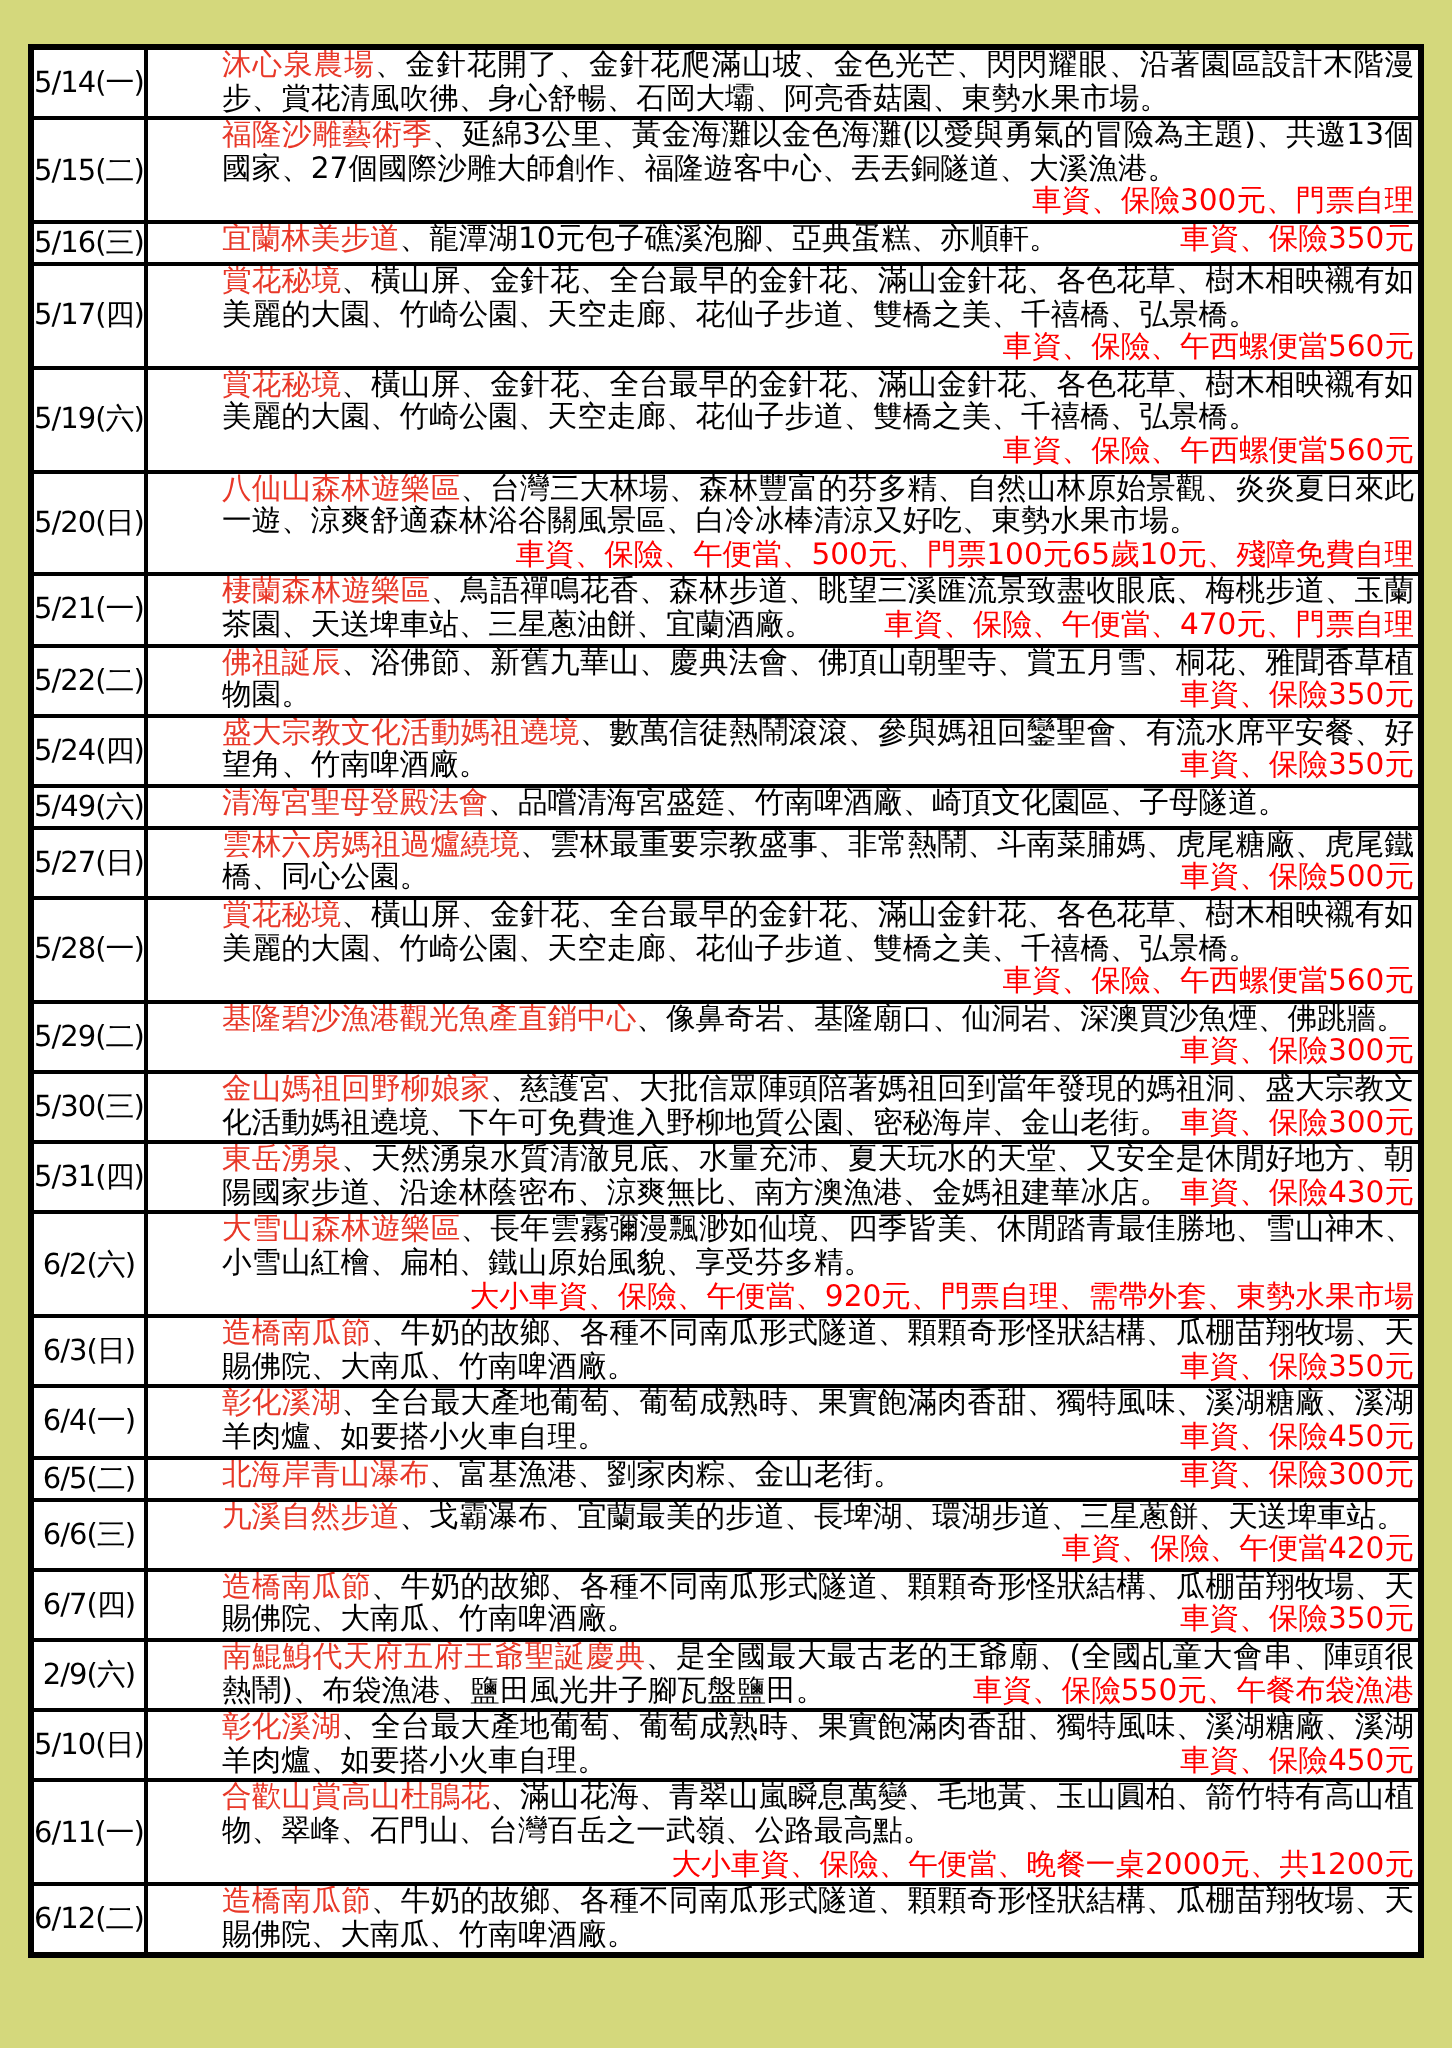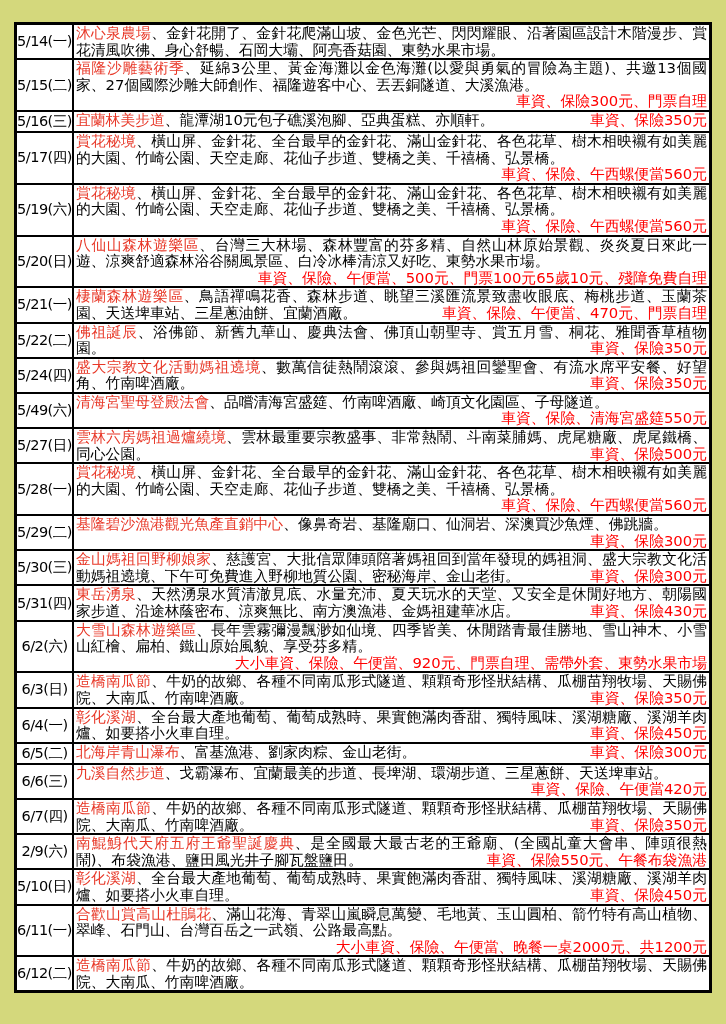--- a/index.html
+++ b/index.html
@@ -44,20 +44,21 @@
     white-space:nowrap;
   }
   .content-cell{
     flex:1;
     overflow:hidden; 
     padding:0 2px;
     font-size:14.8px;
     line-height:16.6px;
     color:#000;
     text-align:justify;
+    margin-left:35px;
   }
   .tour-title{color:var(--title-red);}
   .tour-description{color:#000;}
   .price-text{
     float:right;
     color:var(--price-red);
     white-space:nowrap;
   }
 </style>
 </head>
@@ -105,21 +106,21 @@
   </div>
 
 
   <div class="schedule-row">
     <div class="date-cell">5/24(四)</div>
     <div class="content-cell"><span class="tour-title">盛大宗教文化活動媽祖遶境</span><span class="tour-description">、數萬信徒熱鬧滾滾、參與媽祖回鑾聖會、有流水席平安餐、好望角、竹南啤酒廠。</span><span class="price-text">車資、保險350元</span></div>
   </div>
 
   <div class="schedule-row">
     <div class="date-cell">5/49(六)</div>
-    <div class="content-cell"><span class="tour-title">清海宮聖母登殿法會</span><span class="tour-description">、品嚐清海宮盛筵、竹南啤酒廠、崎頂文化園區、子母隧道。</span><span class="price-text">車資、保險、清海宮盛筵550元</span></div>
+    <div class="content-cell"><span class="tour-title">清海宮聖母登殿法會</span><span class="tour-description">、品嚐清海宮盛筵、竹南啤酒廠、崎頂文化園區、子母隧道。</span></div>
   </div>
 
   <div class="schedule-row">
     <div class="date-cell">5/27(日)</div>
     <div class="content-cell"><span class="tour-title">雲林六房媽祖過爐繞境</span><span class="tour-description">、雲林最重要宗教盛事、非常熱鬧、斗南菜脯媽、虎尾糖廠、虎尾鐵橋、同心公園。</span><span class="price-text">車資、保險500元</span></div>
   </div>
 
   <div class="schedule-row">
     <div class="date-cell">5/28(一)</div>
     <div class="content-cell"><span class="tour-title">賞花秘境</span><span class="tour-description">、橫山屏、金針花、全台最早的金針花、滿山金針花、各色花草、樹木相映襯有如美麗的大園、竹崎公園、天空走廊、花仙子步道、雙橋之美、千禧橋、弘景橋。</span><span class="price-text">車資、保險、午西螺便當560元</span></div>

